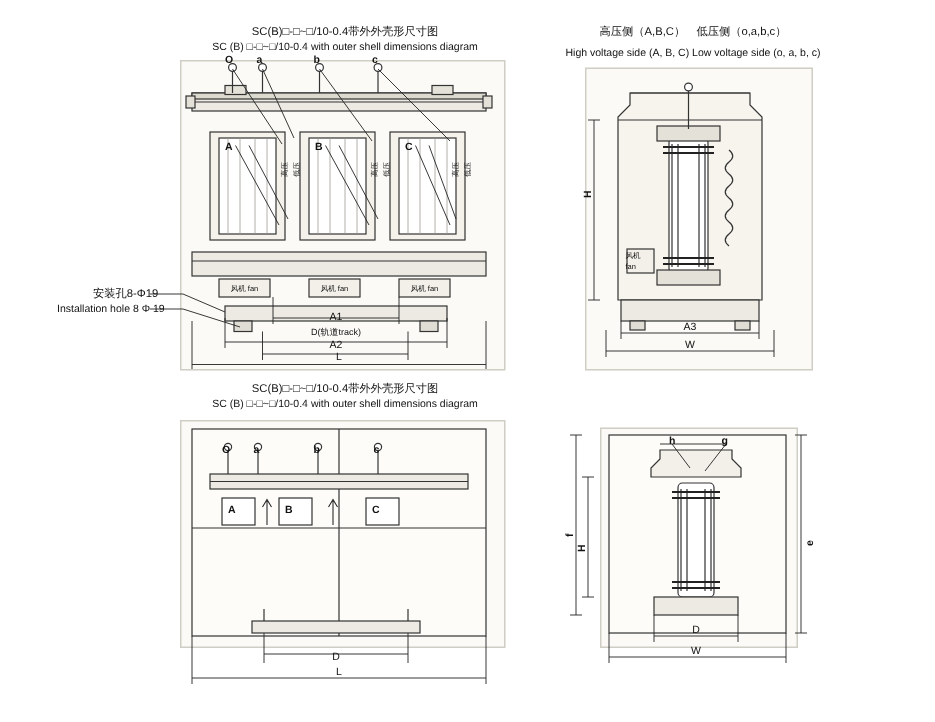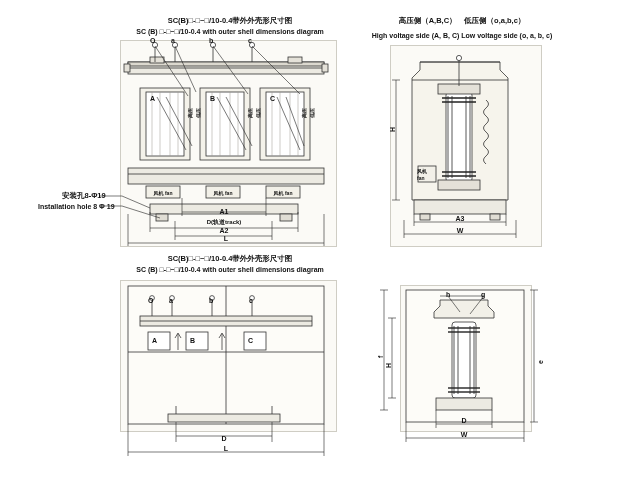--- a/index.html
+++ b/index.html
@@ -2,21 +2,21 @@
 <html><head>
 <meta charset="utf-8">
 <style>
   html,body{margin:0;padding:0;}
   body{
     width:623px;height:481px;background:#ffffff;
     font-family:"Liberation Sans", sans-serif;
     color:#111;position:relative;overflow:hidden;
   }
   .stage{position:absolute;left:0;top:0;width:623px;height:481px;}
-  .t{position:absolute;white-space:nowrap;font-size:7px;line-height:9px;color:#111;font-weight:bold;}
+  .t{position:absolute;white-space:nowrap;font-size:7px;line-height:9px;color:#111;}
   .t.cn{font-size:7.5px;}
   .t.sm{font-size:6px;}
   .t.xs{font-size:5px;}
   .t.b{font-weight:bold;}
   .ctr{transform:translateX(-50%);}
   .vert{transform-origin:left top;}
   svg{position:absolute;left:0;top:0;}
   .panel{position:absolute;background:#fbfaf6;border:1px solid #cfcdc4;}
 </style>
 </head>

